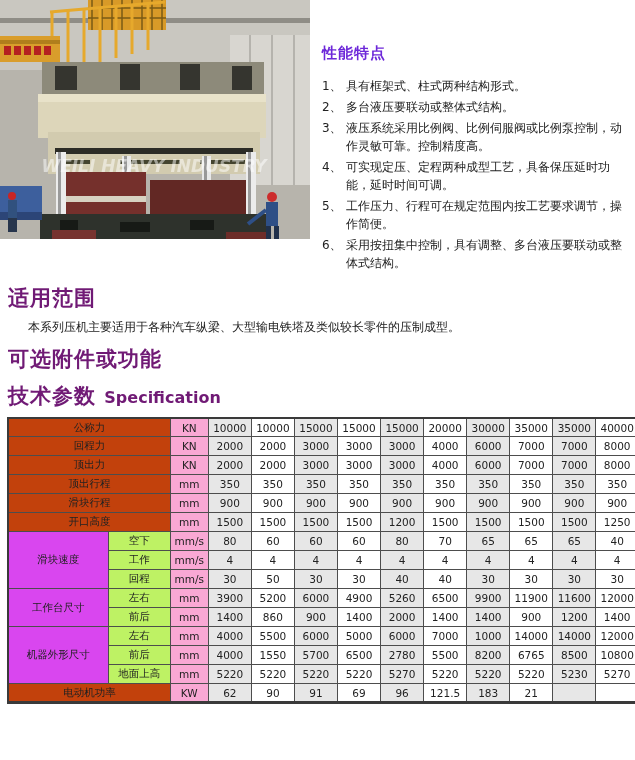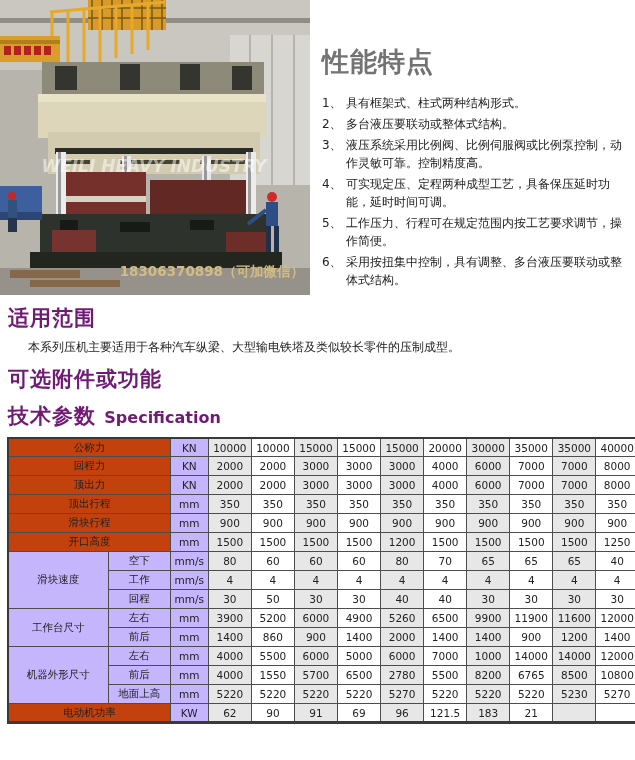--- a/index.html
+++ b/index.html
@@ -1,38 +1,38 @@
 <!DOCTYPE html>
 <html><head>
 <meta charset="utf-8">
 <style>
   * { margin:0; padding:0; box-sizing:border-box; }
   html,body { width:635px; background:#fff; font-family:"DejaVu Sans","Liberation Sans",sans-serif; color:#222; }
   body { position:relative; height:760px; overflow:hidden; }
 
   .top { display:flex; }
-  .photo-wrap { width:310px; height:295px; flex:0 0 310px; overflow:hidden; background:#b9b6ae; }
+  .photo-wrap { width:310px; height:239px; flex:0 0 310px; overflow:hidden; background:#b9b6ae; }
   .features-col { flex:1; padding:44px 8px 0 12px; }
-  .features-title { font-size:27px; font-weight:bold; color:#737373; margin-bottom:14px; letter-spacing:1px; }
+  .features-title { font-size:15px; font-weight:bold; color:#6d28d9; margin-bottom:14px; letter-spacing:1px; }
   .feature-item { display:flex; font-size:12px; line-height:1.5; color:#222; margin-bottom:3px; }
   .feature-item .num { flex:0 0 24px; }
   .feature-item .txt { flex:1; }
 
   .section { padding:0 6px; }
   .sec-title { font-size:21px; font-weight:bold; color:#701a75; margin:9px 0 7px 2px; letter-spacing:1px; }
   .sec-title .en { font-size:16px; font-weight:bold; letter-spacing:0; }
   .sec-body { font-size:12px; color:#222; margin:0 0 4px 22px; line-height:1.4; }
 
   table.spec { border-collapse:collapse; width:633px; margin:4px 0 0 1px; font-size:10.5px; color:#222;
                border:2px solid #3a3a3a; border-bottom-width:3px; }
   table.spec td { border:1px solid #4d4d4d; text-align:center; height:19px; padding:0 1px; white-space:nowrap; }
   td.lbl  { text-align:left; padding-left:8px; background:#c2410c; }
-  td.grp  { text-align:left; padding-left:8px; background:#c4b5fd; }
-  td.sub  { background:#c4b5fd; }
-  td.unit { background:#c4b5fd; }
+  td.grp  { text-align:left; padding-left:8px; background:#d946ef; }
+  td.sub  { background:#bef264; }
+  td.unit { background:#f9a8d4; }
   td.val.shade { background:#e7e7e7; }
   td.val { background:#fff; }
 
   .brand-logo { position:absolute; left:494px; top:723px; width:140px; text-align:center; pointer-events:none; }
   .brand-logo .cn { font-size:19px; font-weight:bold; line-height:1.05; letter-spacing:0.5px;
                     text-shadow:-1px -1px 0 #fff, 1px -1px 0 #fff, -1px 1px 0 #fff, 1px 1px 0 #fff;margin-top:48px; }
   .brand-logo .en { font-size:12px; font-weight:bold; letter-spacing:1.6px; color:#111; margin-top:1px;
                     text-shadow:0 0 2px #fff; }
 </style>
 </head>

